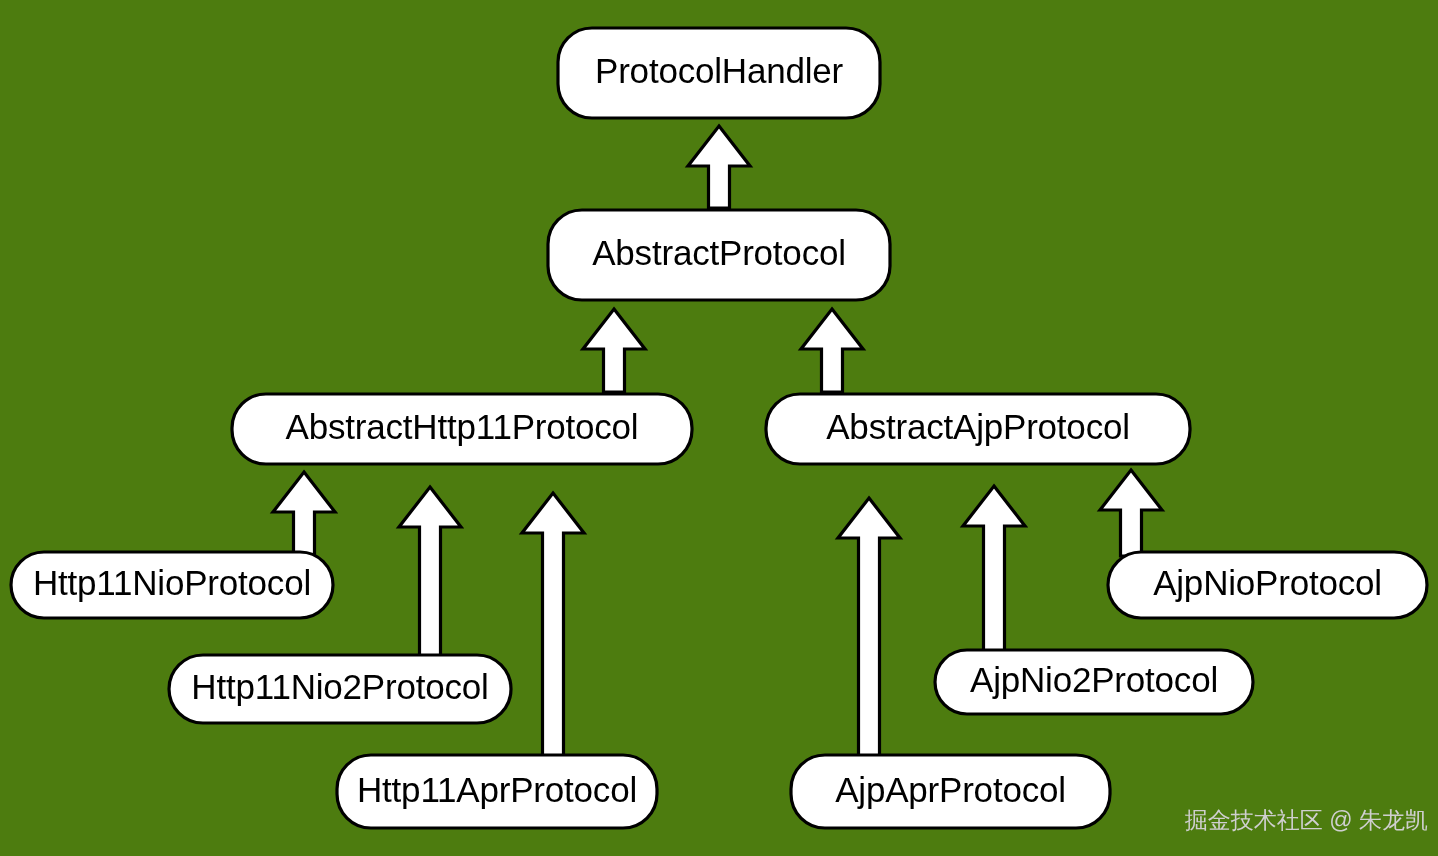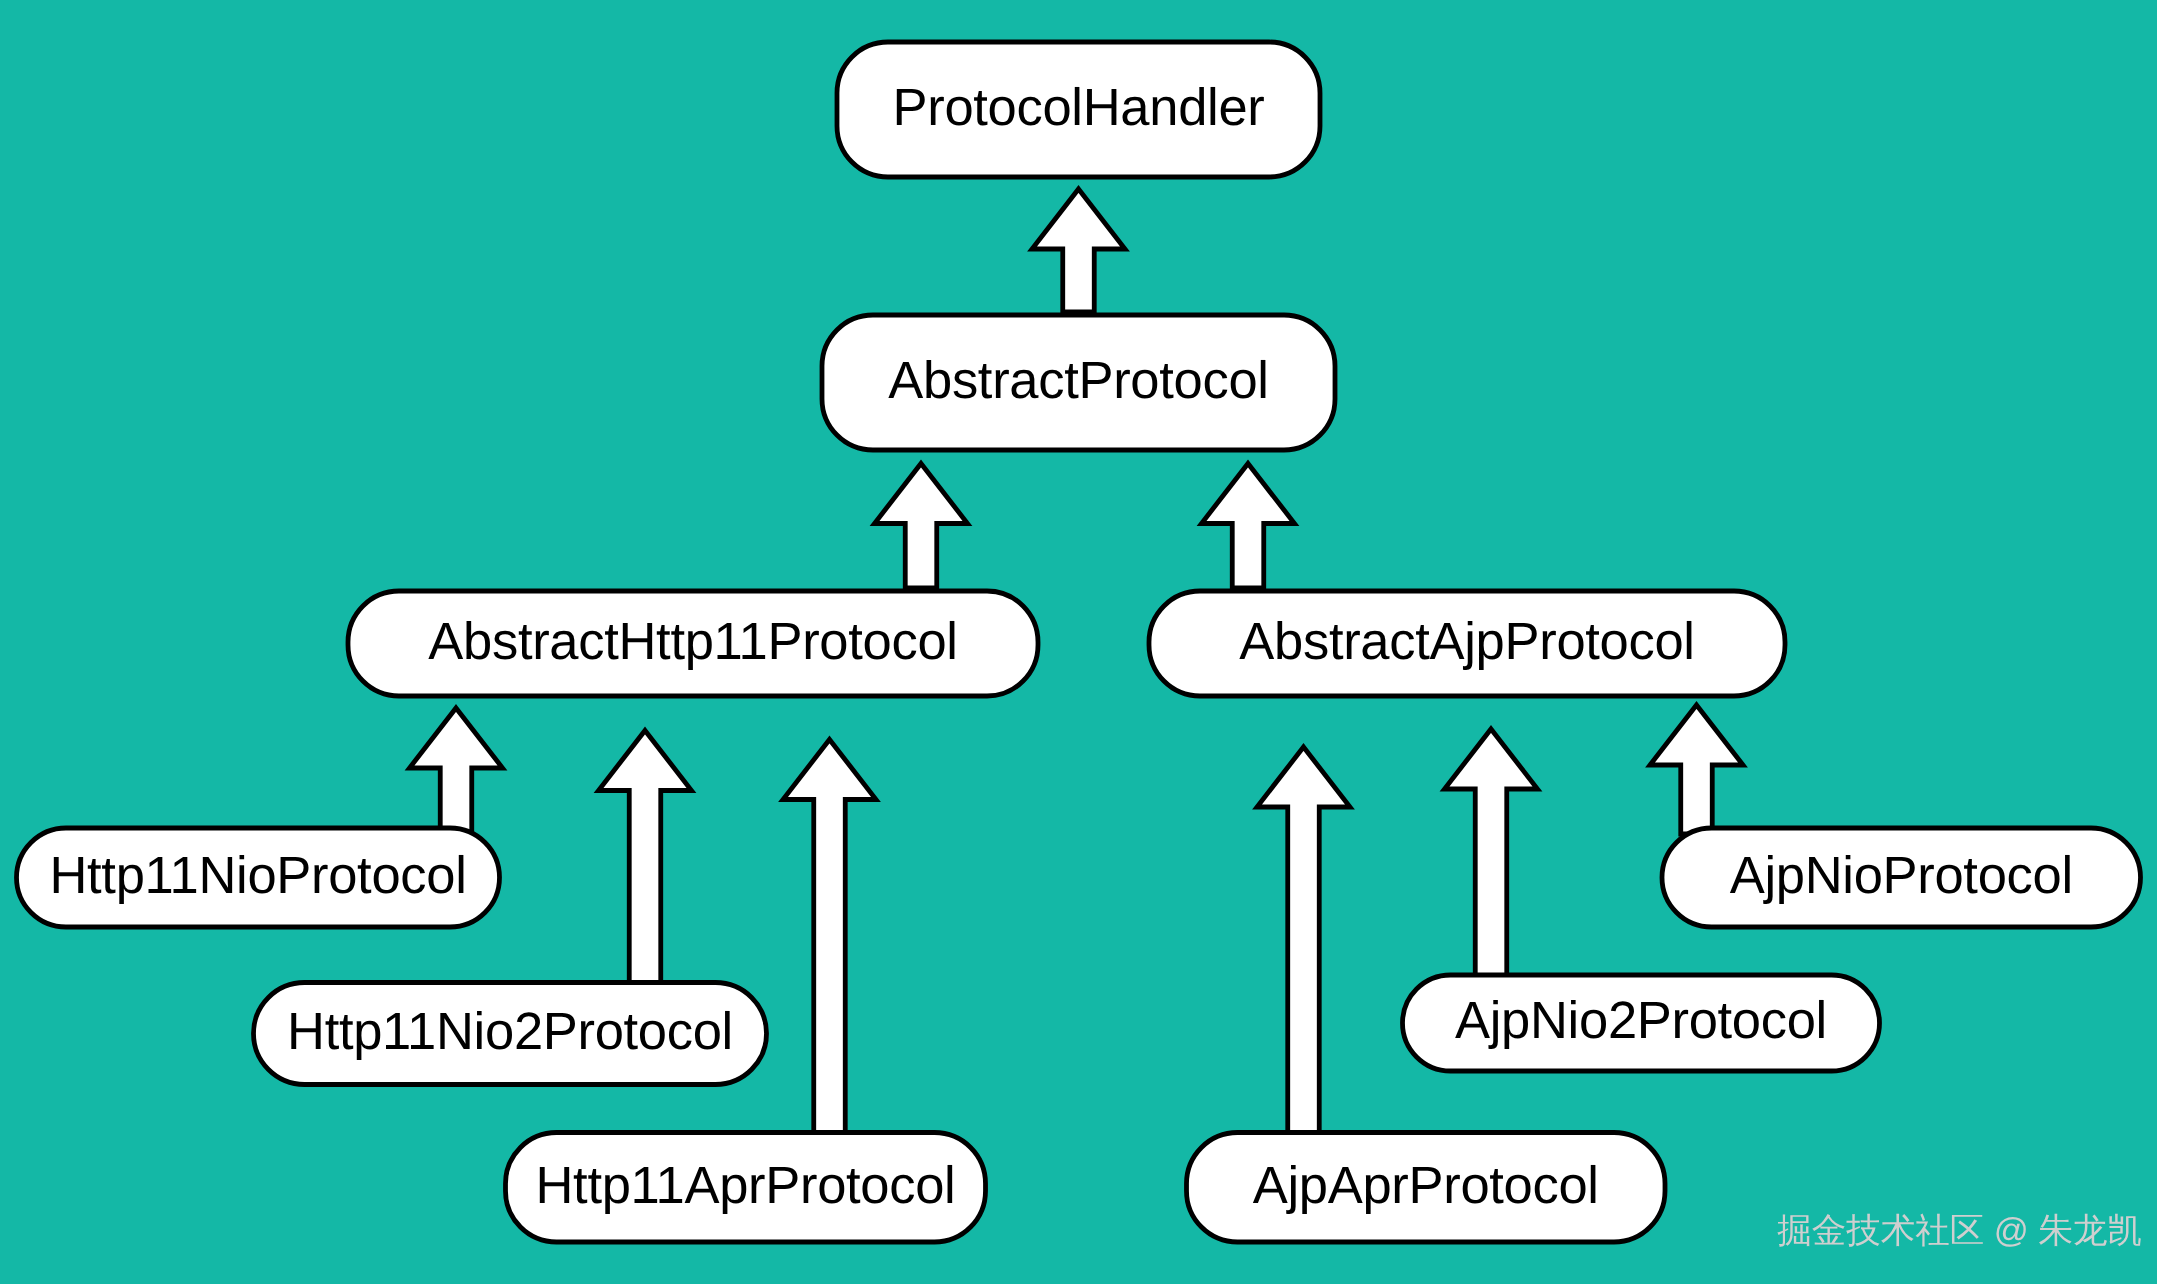--- a/index.html
+++ b/index.html
@@ -10,21 +10,21 @@
   body {
     width: 1438px;
     height: 856px;
     overflow: hidden;
     font-family: "Liberation Sans", sans-serif;
   }
   #diagram-root {
     position: relative;
     width: 1438px;
     height: 856px;
-    background: #14b8a6;
+    background: #4d7c0f;
   }
   svg.canvas {
     display: block;
     width: 1438px;
     height: 856px;
   }
   .node-box {
     fill: #ffffff;
     stroke: #000000;
     stroke-width: 3.2;

